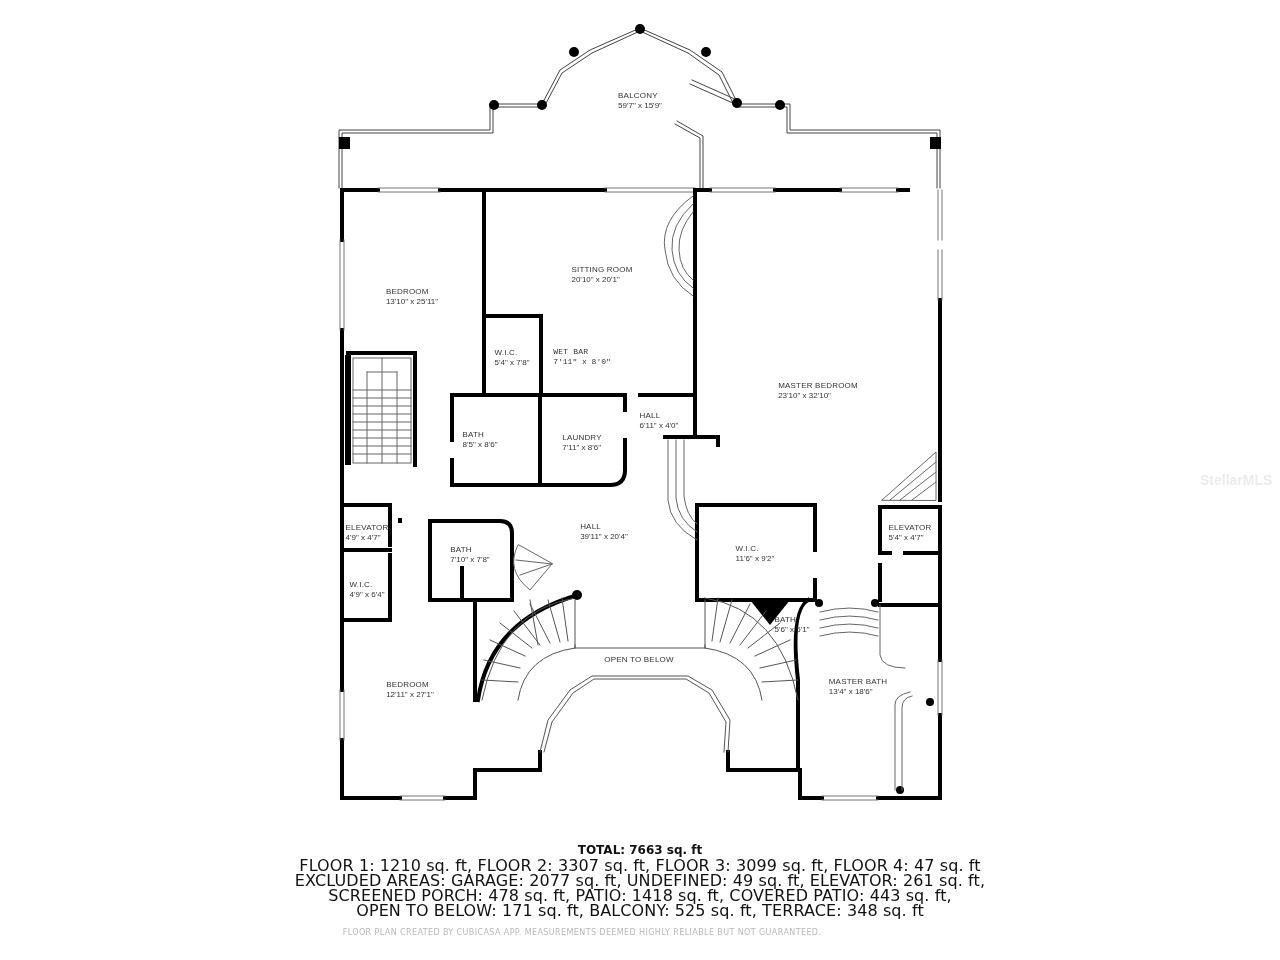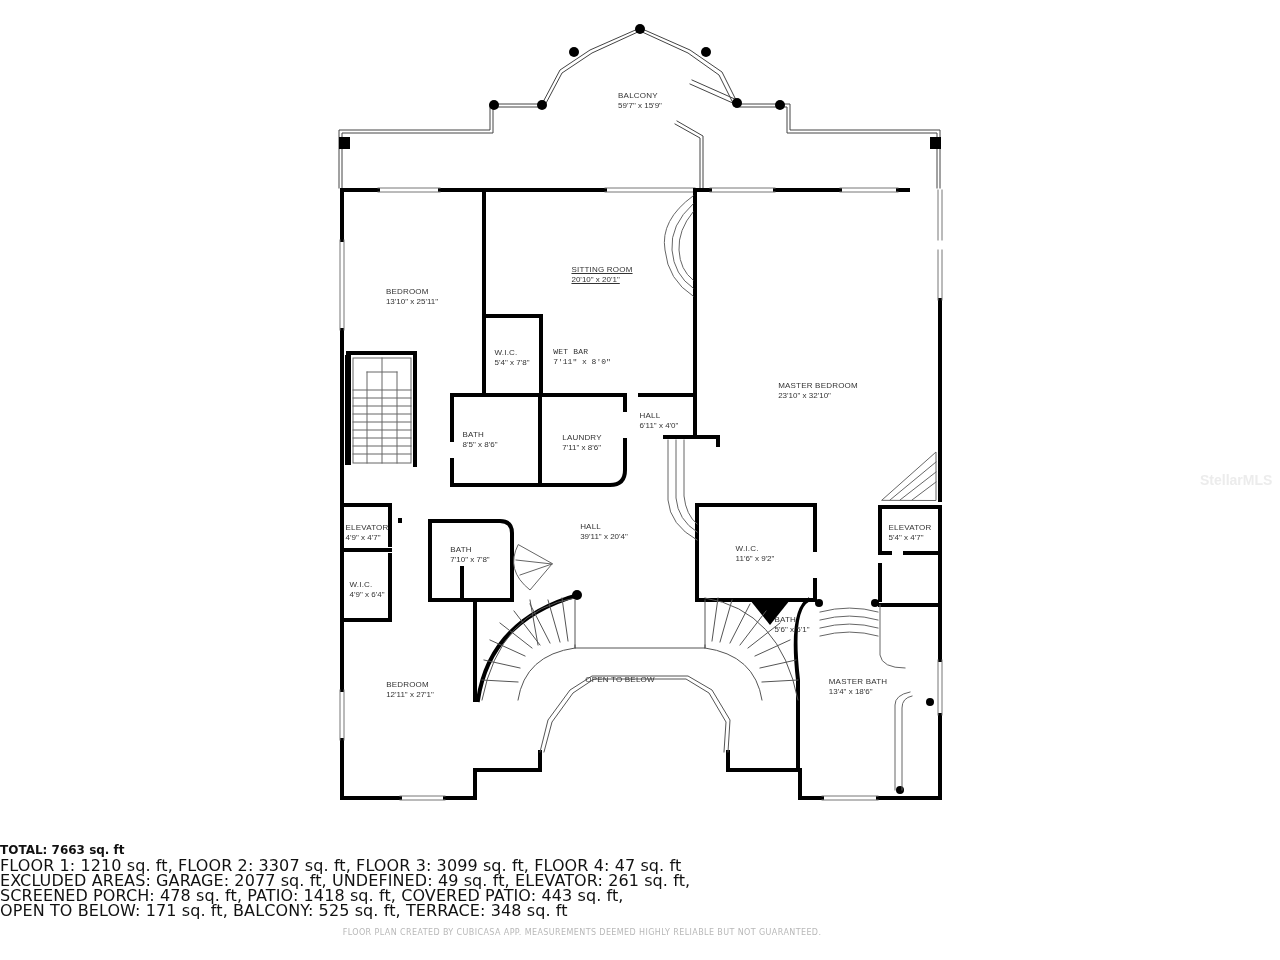--- a/index.html
+++ b/index.html
@@ -1,21 +1,21 @@
 <!DOCTYPE html>
 <html><head>
   <meta charset="utf-8">
   <style>
     html, body { margin: 0; padding: 0; background: #ffffff; }
     body { width: 1280px; height: 960px; position: relative; overflow: hidden; font-family: "Liberation Sans", sans-serif; }
     #plan { position: absolute; left: 0; top: 0; width: 1280px; height: 960px; }
     .room-label { position: absolute; color: #333; font-size: 8px; line-height: 10px; transform: translateX(-50%); white-space: nowrap; font-family: "Liberation Sans", sans-serif; }
     .room-label .name { display: block; letter-spacing: 0.2px; }
     .room-label .dim { display: block; }
-    .summary { position: absolute; left: 0; width: 1280px; top: 843px; font-family: "DejaVu Sans", sans-serif; color: #111; }
+    .summary { position: absolute; left: 0; width: 1280px; top: 843px; text-align: center; font-family: "DejaVu Sans", sans-serif; color: #111; }
     .summary .total { font-weight: bold; font-size: 12px; line-height: 15px; }
     .summary .line { font-size: 16px; line-height: 15px; letter-spacing: 0.1px; }
     .disclaimer { position: absolute; left: 0; width: 1164px; top: 928px; text-align: center; font-size: 8px; color: #b8b8b8; letter-spacing: 0.4px; font-family: "DejaVu Sans", sans-serif; }
     .watermark { position: absolute; left: 1200px; top: 472px; font-size: 14px; font-weight: bold; color: #ececec; font-family: "Liberation Sans", sans-serif; }
   </style>
 </head>
 <body>
 
 <svg id="plan" viewBox="0 0 1280 960" xmlns="http://www.w3.org/2000/svg">
   <g fill="none" stroke="#000" stroke-linecap="square">
@@ -247,21 +247,21 @@
 </svg>
 
 <div class="room-label" style="left:640px; top:91px;">
   <span class="name">BALCONY</span>
   <span class="dim">59'7" x 15'9"</span>
 </div>
 <div class="room-label" style="left:412px; top:287px;">
   <span class="name">BEDROOM</span>
   <span class="dim">13'10" x 25'11"</span>
 </div>
-<div class="room-label" style="left:602px; top:265px;text-decoration:underline;">
+<div class="room-label" style="left:602px; top:265px;">
   <span class="name">SITTING ROOM</span>
   <span class="dim">20'10" x 20'1"</span>
 </div>
 <div class="room-label" style="left:818px; top:333px;margin-top:48px;">
   <span class="name">MASTER BEDROOM</span>
   <span class="dim">23'10" x 32'10"</span>
 </div>
 <div class="room-label" style="left:512px; top:348px;">
   <span class="name">W.I.C.</span>
   <span class="dim">5'4" x 7'8"</span>
@@ -311,21 +311,21 @@
   <span class="dim">5'6" x 5'1"</span>
 </div>
 <div class="room-label" style="left:858px; top:677px;">
   <span class="name">MASTER BATH</span>
   <span class="dim">13'4" x 18'6"</span>
 </div>
 <div class="room-label" style="left:410px; top:680px;">
   <span class="name">BEDROOM</span>
   <span class="dim">12'11" x 27'1"</span>
 </div>
-<div class="room-label" style="left:620px; top:655px;margin-top:20px;">
+<div class="room-label" style="left:639px; top:655px;">
   <span class="name">OPEN TO BELOW</span>
 </div>
 
 <div class="watermark">StellarMLS</div>
 
 <div class="summary">
   <div class="total">TOTAL: 7663 sq. ft</div>
   <div class="line">FLOOR 1: 1210 sq. ft, FLOOR 2: 3307 sq. ft, FLOOR 3: 3099 sq. ft, FLOOR 4: 47 sq. ft</div>
   <div class="line">EXCLUDED AREAS: GARAGE: 2077 sq. ft, UNDEFINED: 49 sq. ft, ELEVATOR: 261 sq. ft,</div>
   <div class="line">SCREENED PORCH: 478 sq. ft, PATIO: 1418 sq. ft, COVERED PATIO: 443 sq. ft,</div>

